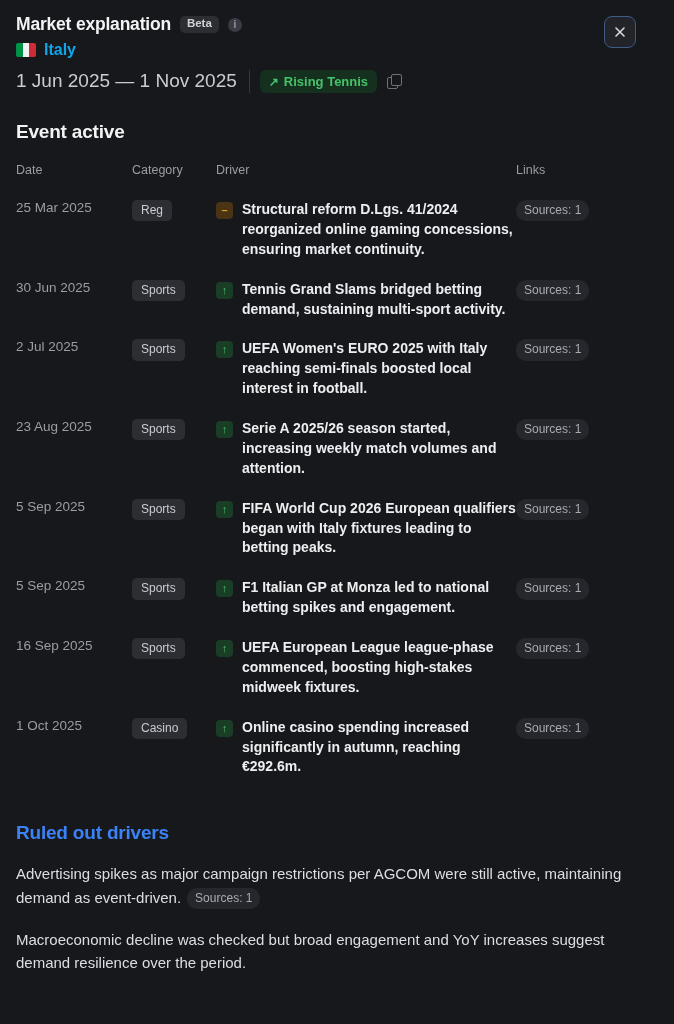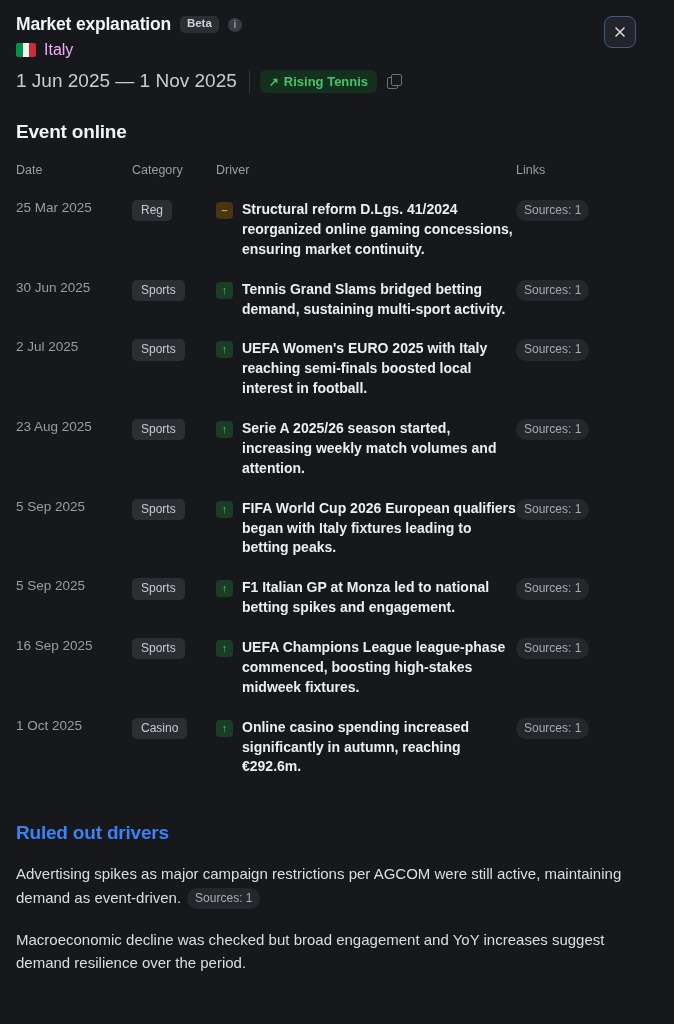--- a/index.html
+++ b/index.html
@@ -63,22 +63,22 @@
   .flag {
     width: 20px;
     height: 14px;
     display: inline-block;
     border-radius: 2px;
     overflow: hidden;
     background: linear-gradient(to right, #009246 0 33.33%, #f1f2f1 33.33% 66.66%, #ce2b37 66.66% 100%);
   }
   .country-name {
     font-size: 16px;
-    font-weight: normal;
-    color: #f0abfc;
+    font-weight: bold;
+    color: #0ea5e9;
   }
   .meta-row {
     display: flex;
     align-items: center;
     gap: 10px;
     margin-top: 11px;
   }
   .date-range {
     font-size: 19px;
     color: #c9ccd1;
@@ -266,21 +266,21 @@
       <span class="copy-icon"></span>
     </div>
   </div>
 
   <div class="close-btn">
     <svg width="14" height="14" viewBox="0 0 14 14">
       <path d="M3 3 L11 11 M11 3 L3 11" stroke="#d7d9dc" stroke-width="1.6" stroke-linecap="round"></path>
     </svg>
   </div>
 
-  <div class="section-title">Event online</div>
+  <div class="section-title">Event active</div>
 
   <table class="events">
     <thead>
       <tr>
         <th class="c-date">Date</th>
         <th class="c-cat">Category</th>
         <th class="c-driver">Driver</th>
         <th class="c-links">Links</th>
       </tr>
     </thead>
@@ -350,21 +350,21 @@
           </div>
         </td>
         <td class="c-links"><span class="sources-pill">Sources: 1</span></td>
       </tr>
       <tr>
         <td class="c-date">16 Sep 2025</td>
         <td class="c-cat"><span class="cat-pill">Sports</span></td>
         <td class="c-driver">
           <div class="driver-cell">
             <span class="dir-badge dir-up">↑</span>
-            <span class="driver-text">UEFA Champions League league-phase commenced, boosting high-stakes midweek fixtures.</span>
+            <span class="driver-text">UEFA European League league-phase commenced, boosting high-stakes midweek fixtures.</span>
           </div>
         </td>
         <td class="c-links"><span class="sources-pill">Sources: 1</span></td>
       </tr>
       <tr>
         <td class="c-date">1 Oct 2025</td>
         <td class="c-cat"><span class="cat-pill">Casino</span></td>
         <td class="c-driver">
           <div class="driver-cell">
             <span class="dir-badge dir-up">↑</span>

